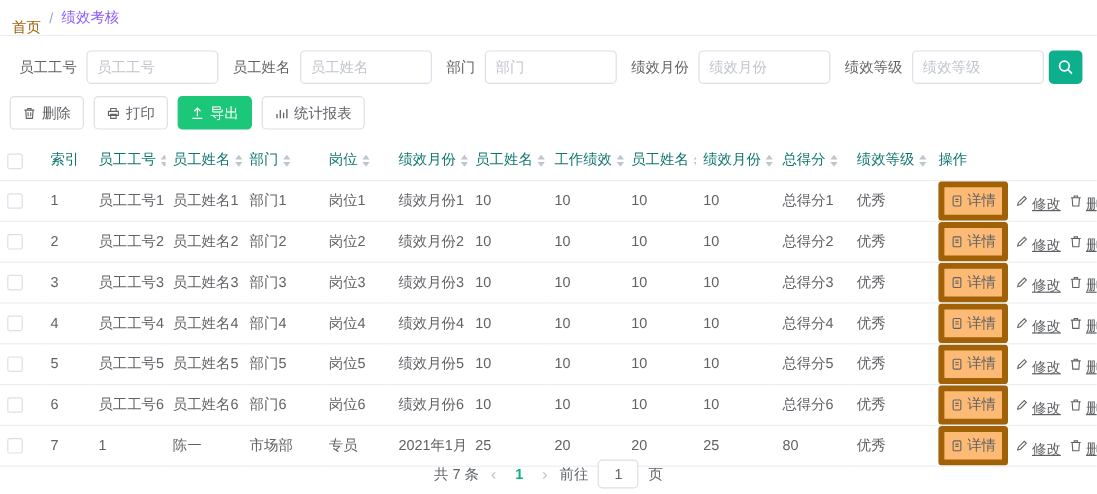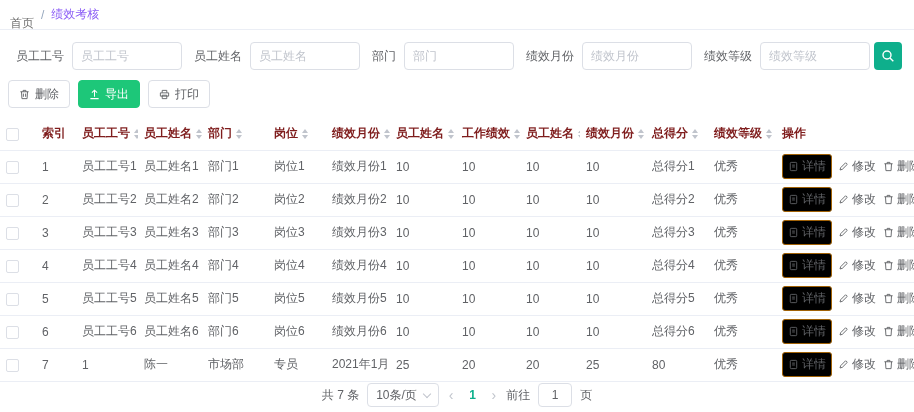--- a/index.html
+++ b/index.html
@@ -1,51 +1,51 @@
 <!DOCTYPE html>
 <html style="--primary: #0eaf8c; --success: #1dc779;"><head>
 <meta charset="utf-8">
 <style>
   * { box-sizing: border-box; margin:0; padding:0; }
   html, body { width:914px; height:412px; }
   body { font-family:"Liberation Sans", sans-serif; font-size:12px; color:#606266; background:#fff; position:relative; overflow:hidden; }
 
   
   .breadcrumb { height:30px; display:flex; align-items:center; padding:0 10px; border-bottom:1px solid #ebeef5; }
-  .bc-home { color:#737373; cursor:pointer;margin-top:17px; }
+  .bc-home { color:#a16207; cursor:pointer;margin-top:17px; }
   .bc-sep { margin:0 7px; color:#97a8be; }
   .bc-cur { color:#8b5cf6; }
 
   
   .filters { display:flex; align-items:center; padding:12px 12px 8px 8px; }
   .filter-group { display:flex; align-items:center; margin-right:4px; }
   .filter-label { color:#606266; margin:0 8px 0 8px; white-space:nowrap; }
   .filter-input { width:110px; height:28px; border:1px solid #dcdfe6; border-radius:4px; padding:0 8px; font-size:12px; color:#606266; font-family:inherit; outline:none; }
   .filter-input::placeholder { color:#c0c4cc; }
   .search-btn { margin-left:auto; width:40px; height:28px; background:var(--primary); border:none; border-radius:4px; cursor:pointer; display:flex; align-items:center; justify-content:center; }
 
   
   .toolbar { display:flex; align-items:center; gap:8px; padding:2px 8px 10px 8px; }
   .tbtn { height:28px; padding:0 10px; border:1px solid #dcdfe6; background:#fff; border-radius:4px; color:#606266; font-size:12px; display:inline-flex; align-items:center; gap:5px; cursor:pointer; font-family:inherit; white-space:nowrap; }
   .tbtn.success { background:var(--success); border-color:var(--success); color:#fff; }
   .tbtn .ic { display:inline-flex; align-items:center; }
 
   
   table { width:914px; border-collapse:collapse; table-layout:fixed; font-size:12px; }
   th, td { border-bottom:1px solid #ebeef5; padding:0 6px; text-align:left; font-weight:normal; color:#606266; overflow:hidden; white-space:nowrap; }
-  th { height:32px; color:#7f1d1d; font-weight:bold; }
+  th { height:32px; color:#0f766e; font-weight:normal; }
   td { height:33px; }
   .cb { display:inline-block; width:13px; height:13px; border:1px solid #dcdfe6; border-radius:2px; background:#fff; vertical-align:middle; cursor:pointer; }
   .th-inner { display:inline-flex; align-items:center; }
   .caret { display:inline-flex; flex-direction:column; margin-left:4px; }
   .caret i { display:block; }
   .caret .up { width:0; height:0; border-left:3.5px solid transparent; border-right:3.5px solid transparent; border-bottom:4px solid #c0c4cc; margin-bottom:2px; }
   .caret .down { width:0; height:0; border-left:3.5px solid transparent; border-right:3.5px solid transparent; border-top:4px solid #c0c4cc; }
-  .act-btn { border:1px solid #a16207; background:#000000; border-radius:3px; padding:3px 5px; font-size:12px; color:#606266; display:inline-flex; align-items:center; gap:3px; cursor:pointer; font-family:inherit; }
-  .act-link { border:none; background:none; font-size:12px; color:#606266; display:inline-flex; align-items:center; gap:3px; cursor:pointer; font-family:inherit; margin-left:5px; padding:3px 1px; }
+  .act-btn { border:5px solid #a16207; background:#fdba74; border-radius:3px; padding:3px 5px; font-size:12px; color:#606266; display:inline-flex; align-items:center; gap:3px; cursor:pointer; font-family:inherit; }
+  .act-link { border:none; background:none; font-size:12px; color:#606266; display:inline-flex; gap:3px; cursor:pointer; font-family:inherit; margin-left:5px; padding:3px 1px;text-decoration:underline; }
 
   
   .pagination { position:absolute; left:0; right:0; bottom:5px; display:flex; align-items:center; justify-content:center; gap:8px; font-size:12px; color:#606266; }
   .page-size { border:1px solid #dcdfe6; border-radius:4px; height:24px; padding:0 8px; display:inline-flex; align-items:center; gap:7px; cursor:pointer; background:#fff; }
   .chev { width:6px; height:6px; border-right:1px solid #c0c4cc; border-bottom:1px solid #c0c4cc; transform:rotate(45deg); display:inline-block; margin-top:-3px; }
   .pg-arrow { color:#c0c4cc; cursor:pointer; font-size:14px; padding:0 2px; line-height:1; }
   .page-num { color:var(--primary); cursor:pointer; min-width:18px; text-align:center; font-weight:bold; }
   .goto-input { width:34px; height:24px; border:1px solid #dcdfe6; border-radius:4px; text-align:center; font-size:12px; color:#606266; font-family:inherit; outline:none; }
 </style>
 </head>
@@ -90,35 +90,43 @@
 
 <div class="toolbar">
   <button class="tbtn">
     <span class="ic">
         <svg width="11" height="11" viewBox="0 0 12 12" fill="none" stroke="currentColor" stroke-width="1">
           <path d="M1.5 3h9M4.5 3V1.5h3V3M2.7 3l.5 7.5h5.6L9.3 3M4.8 5v3.5M7.2 5v3.5"></path>
         </svg>
       </span>
     <span>删除</span>
   </button>
+  <button class="tbtn">
+    <span class="ic">
+        <svg width="11" height="11" viewBox="0 0 12 12" fill="none" stroke="currentColor" stroke-width="1">
+          <path d="M3.5 4V1.5h5V4M1.5 4.2h9v3.6h-9zM3.5 6.8h5v3.7h-5z"></path>
+        </svg>
+      </span>
+    <span>打印</span>
+  </button>
   <button class="tbtn success">
     <span class="ic">
         <svg width="11" height="11" viewBox="0 0 12 12" fill="none" stroke="currentColor" stroke-width="1.1">
           <path d="M6 8.5V1.5M3.2 4L6 1.2 8.8 4M1.5 10.5h9"></path>
         </svg>
       </span>
     <span>导出</span>
   </button>
   <button class="tbtn">
     <span class="ic">
-        <svg width="11" height="11" viewBox="0 0 12 12" fill="none" stroke="currentColor" stroke-width="1">
-          <path d="M3.5 4V1.5h5V4M1.5 4.2h9v3.6h-9zM3.5 6.8h5v3.7h-5z"></path>
+        <svg width="11" height="11" viewBox="0 0 12 12" fill="none" stroke="currentColor" stroke-width="1.2">
+          <path d="M2 10.5V6.5M5 10.5V3M8 10.5V5.5M11 10.5V2"></path>
         </svg>
       </span>
-    <span>打印</span>
+    <span>统计报表</span>
   </button>
 </div>
 
 <div class="table-wrap">
   <table>
     <colgroup id="cols">
         <col style="width: 36px;">
         <col style="width: 40px;">
         <col style="width: 62px;">
         <col style="width: 64px;">
@@ -424,23 +432,19 @@
                   <path d="M1.5 3h9M4.5 3V1.5h3V3M2.7 3l.5 7.5h5.6L9.3 3"></path>
                 </svg>
               </span>删除</button></td>
         </tr>
       </tbody>
   </table>
 </div>
 
 <div class="pagination">
   <span>共 7 条</span>
-  <span class="page-size">
-    <span>10条/页</span>
-    <span class="chev"></span>
-  </span>
   <span class="pg-arrow">‹</span>
   <span class="page-num">1</span>
   <span class="pg-arrow">›</span>
   <span>前往</span>
   <input class="goto-input" value="1" style="">
   <span>页</span>
 </div>
 
 </body></html>

